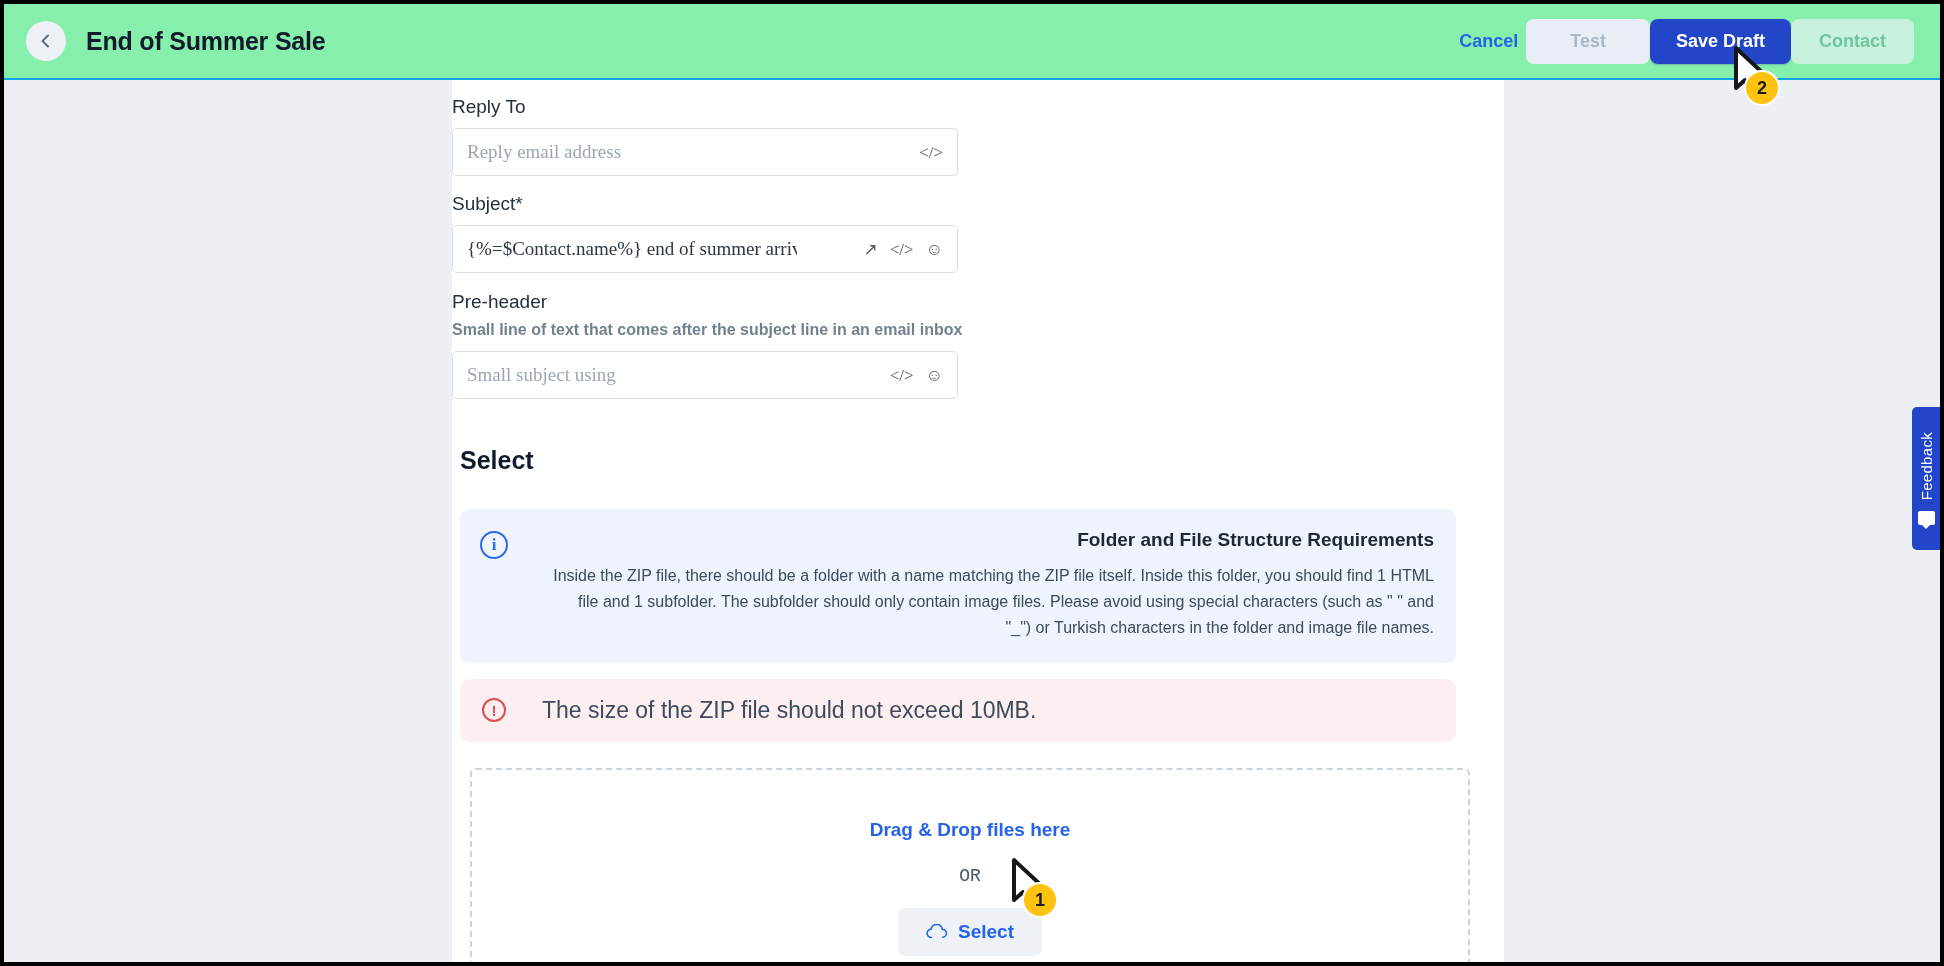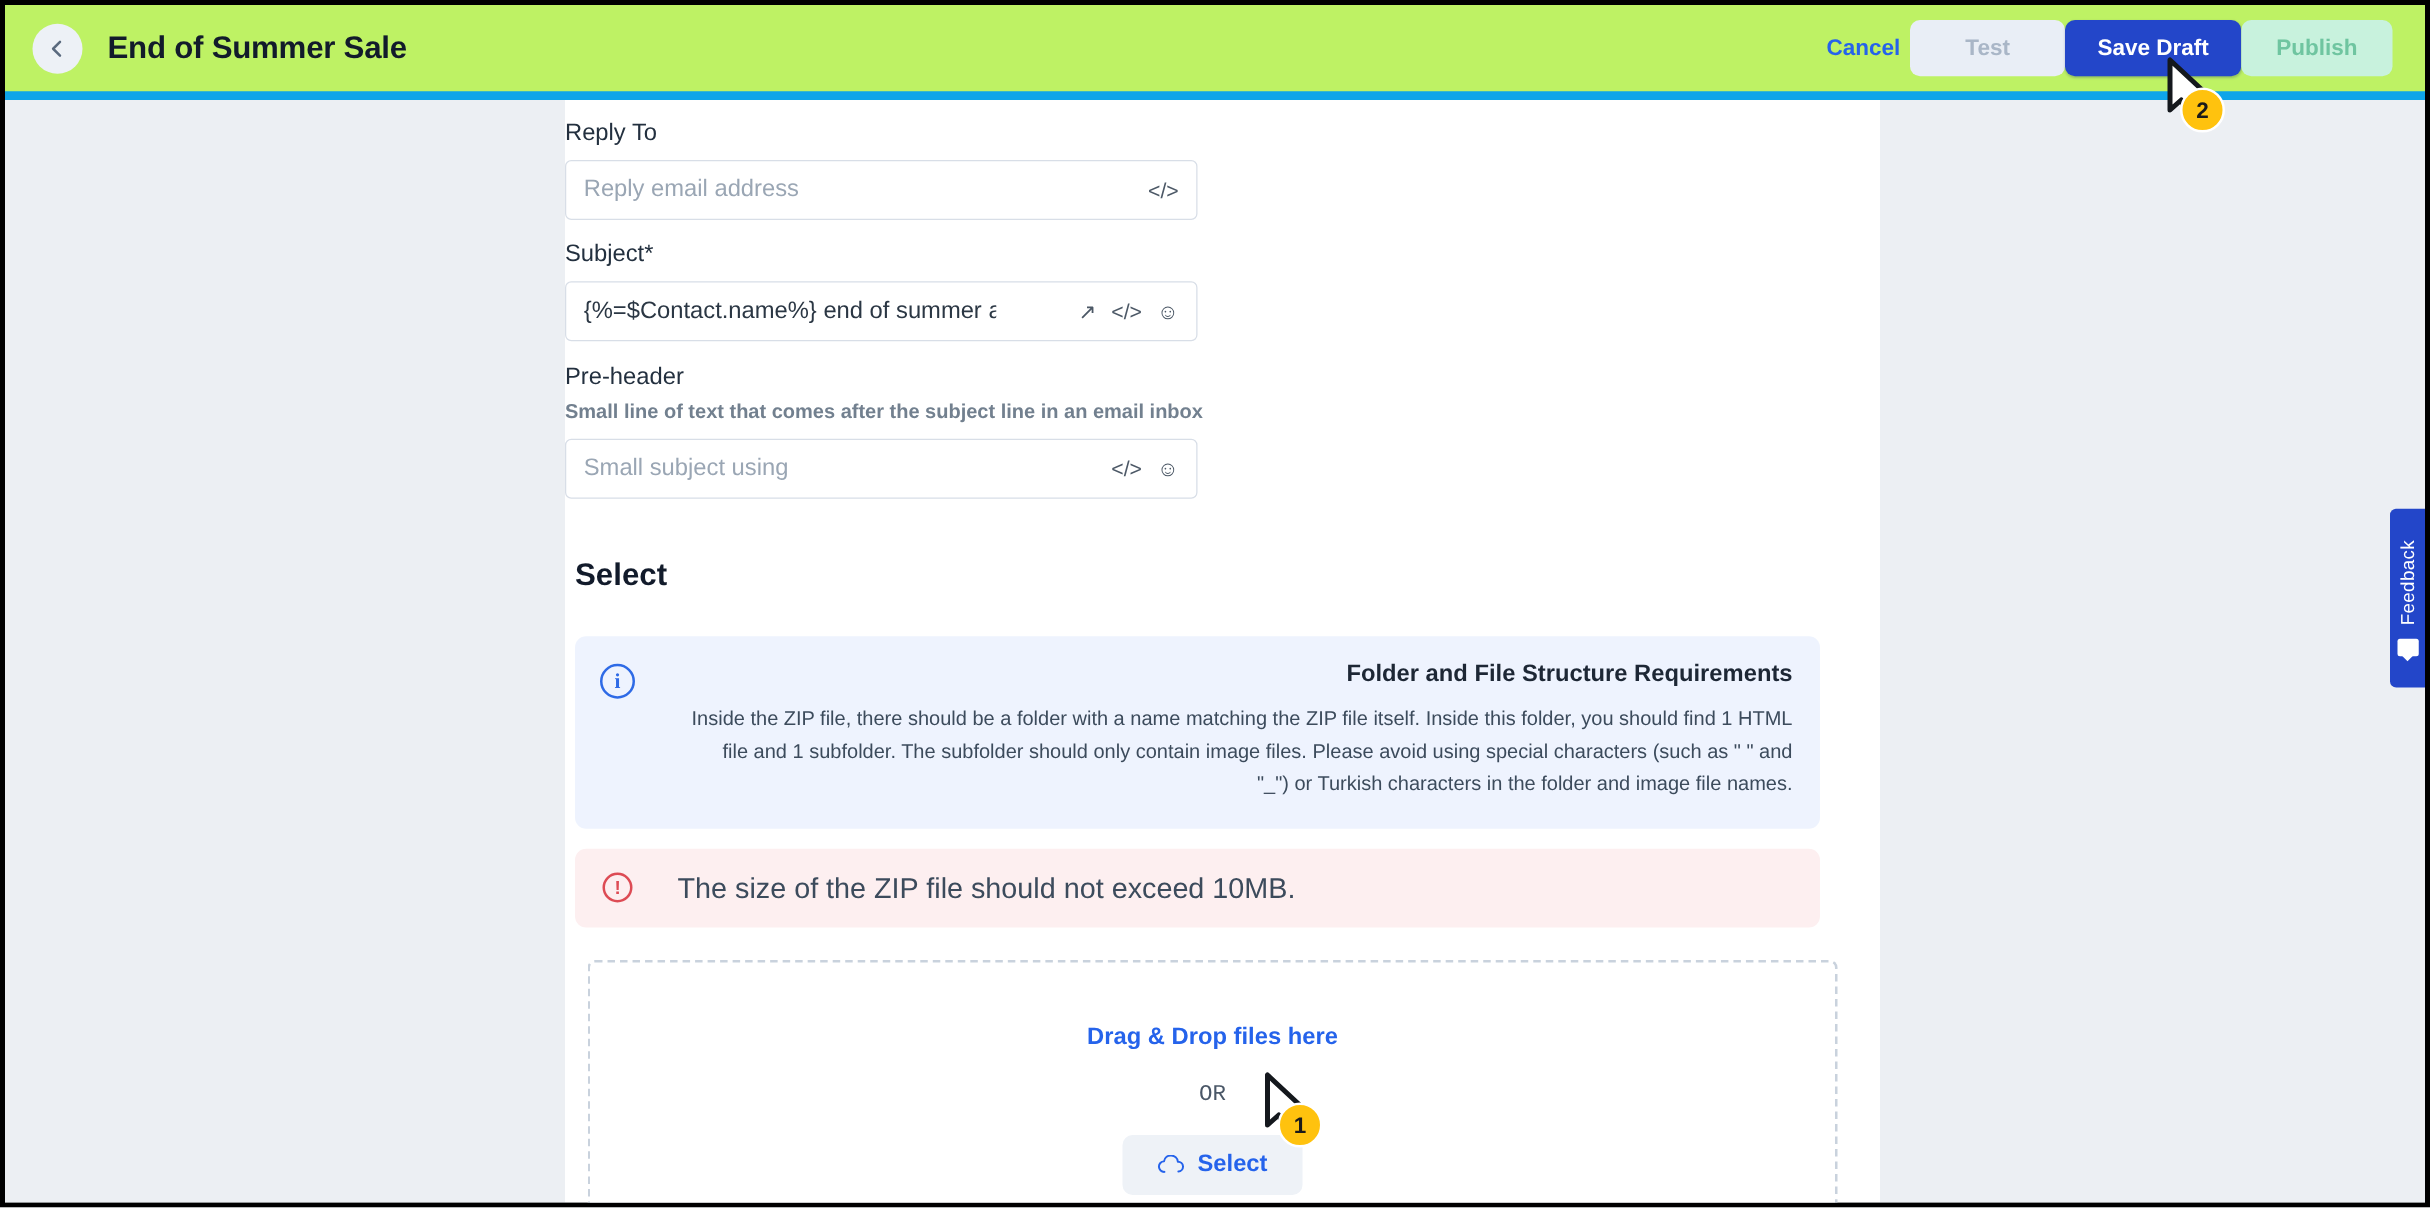--- a/index.html
+++ b/index.html
@@ -18,25 +18,25 @@
     border: 4px solid #000000;
     overflow: hidden;
   }
 
   
   .topbar {
     position: absolute;
     top: 0; left: 0;
     width: 1936px;
     height: 76px;
-    background: #bef264;
+    background: #86efac;
     display: flex;
     align-items: center;
     padding: 0 26px 0 22px;
-    border-bottom: 7px solid #0ea5e9;
+    border-bottom: 2px solid #0ea5e9;
     z-index: 20;
   }
   .back-btn {
     width: 40px; height: 40px;
     border-radius: 50%;
     background: #edf1f6;
     display: flex; align-items: center; justify-content: center;
     color: #5a6a7e;
     cursor: pointer;
     flex: none;
@@ -128,20 +128,21 @@
   .input-box {
     width: 506px;
     height: 48px;
     border: 1px solid #d8dee7;
     border-radius: 5px;
     background: #fff;
     display: flex;
     align-items: center;
     padding: 0 14px;
     font-size: 19px;
+    font-family: Liberation Serif, serif;
   }
   .input-box .txt-placeholder { color: #9aa6b4; }
   .input-box .txt-value { color: #2b3744; overflow: hidden; white-space: nowrap; }
   .input-icons {
     margin-left: auto;
     display: flex;
     align-items: center;
     gap: 12px;
     color: #5f6c7b;
     flex: none;
@@ -333,21 +334,21 @@
         <svg width="16" height="16" viewBox="0 0 16 16" fill="none">
           <path d="M10 2.5L4.5 8L10 13.5" stroke="#5a6a7e" stroke-width="2" stroke-linecap="round" stroke-linejoin="round"></path>
         </svg>
       </span>
     </div>
     <div class="page-title">End of Summer Sale</div>
     <div class="topbar-actions">
       <button class="btn btn-cancel">Cancel</button>
       <button class="btn btn-test">Test</button>
       <button class="btn btn-save">Save Draft</button>
-      <button class="btn btn-publish">Publish</button>
+      <button class="btn btn-publish">Contact</button>
     </div>
   </div>
 
   <div class="left-rail"></div>
   <div class="right-rail"></div>
 
   <div class="content"></div>
 
   <div style="position:absolute; top:92px; left:0; width:1944px;">
     <div class="field-label">Reply To</div>

